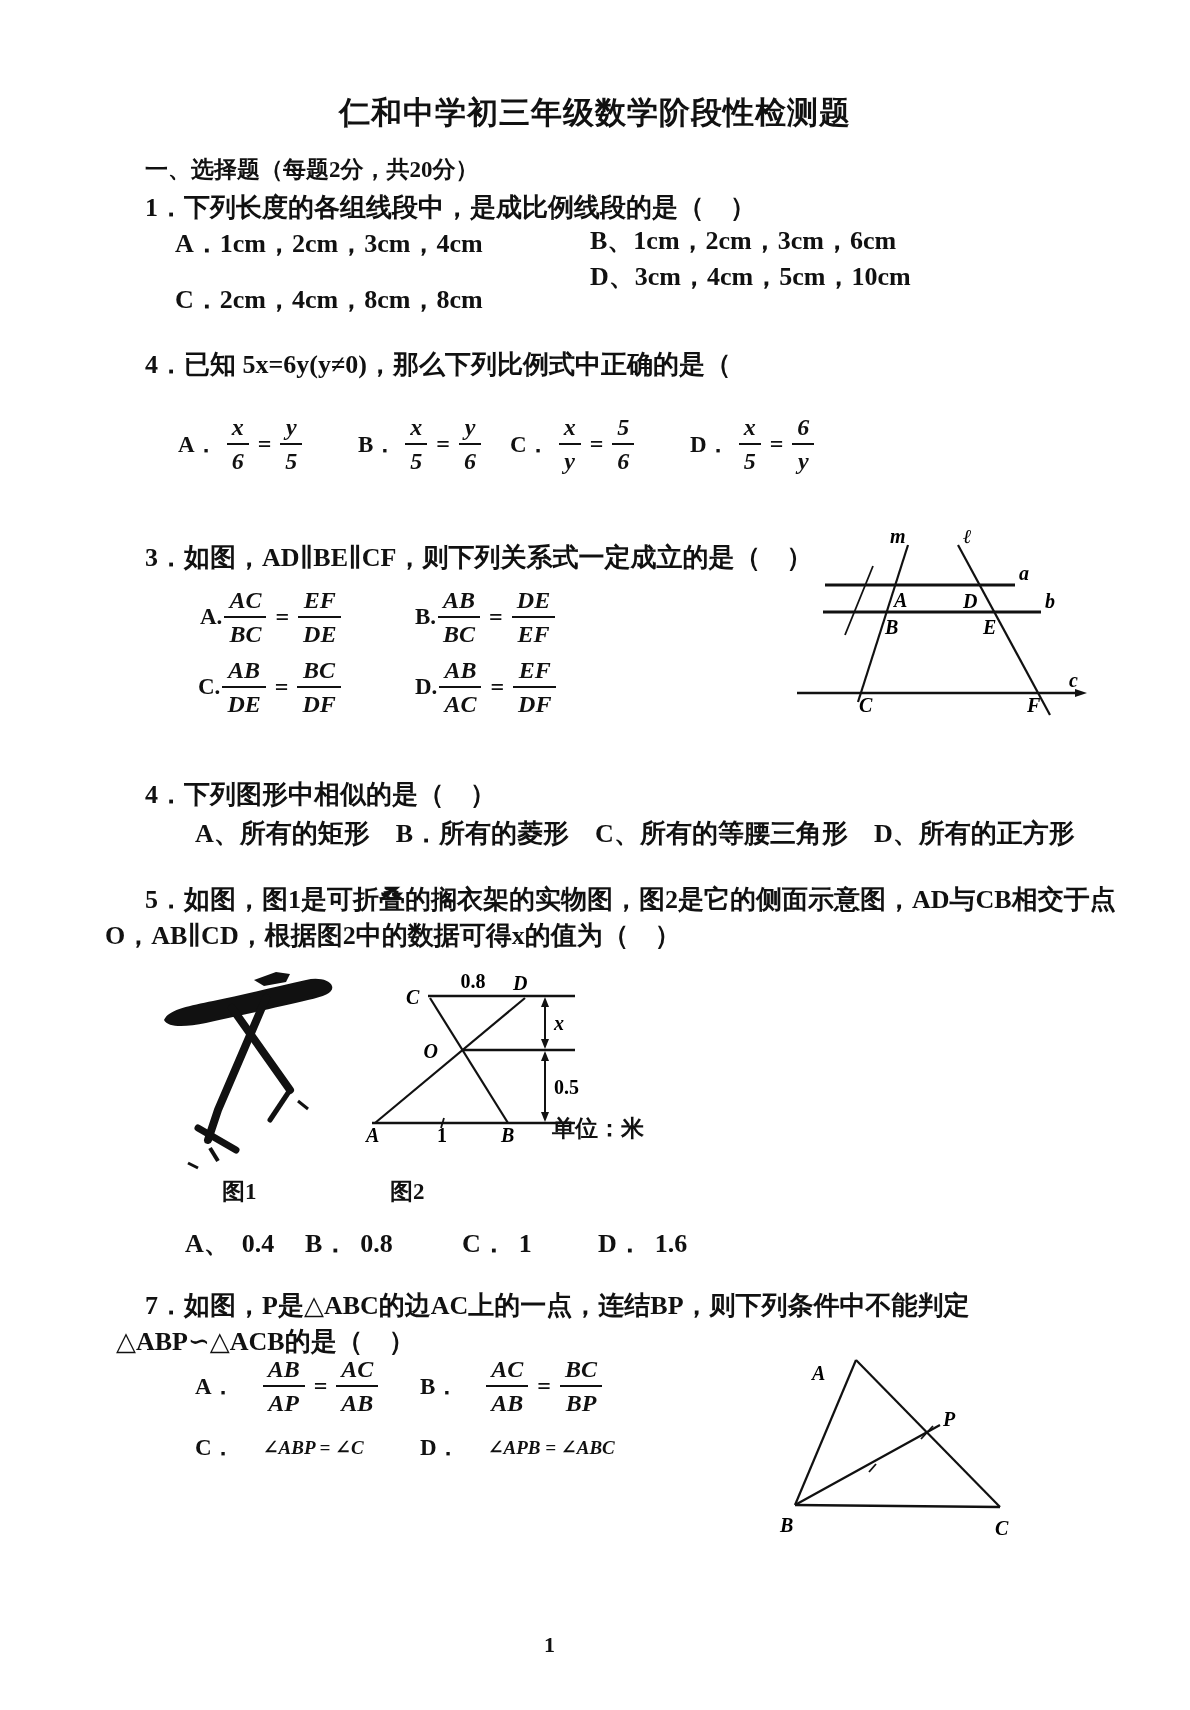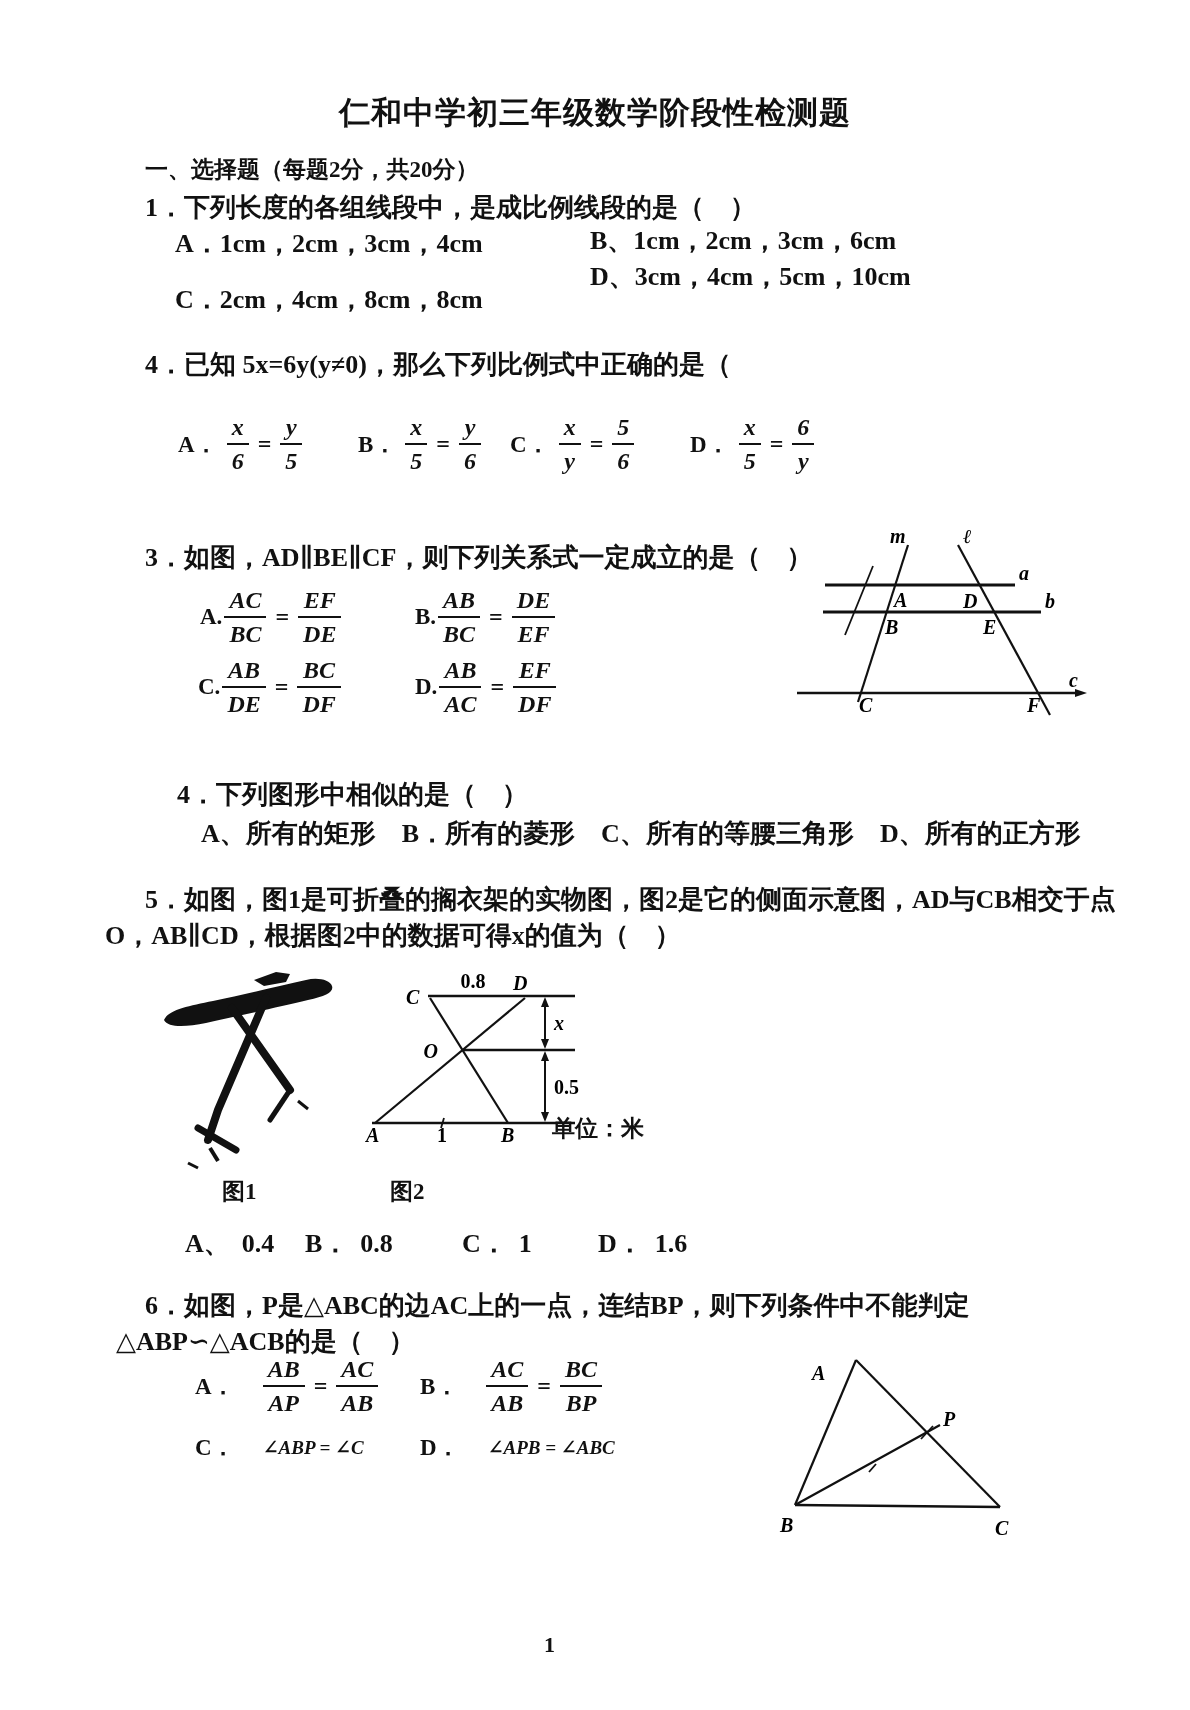--- a/index.html
+++ b/index.html
@@ -155,22 +155,22 @@
   <text class="figlabel" x="250" y="78">b</text>
   <text class="figlabel" x="274" y="157">c</text>
   <text class="figlabel" x="99" y="77">A</text>
   <text class="figlabel" x="90" y="104">B</text>
   <text class="figlabel" x="64" y="182">C</text>
   <text class="figlabel" x="168" y="78">D</text>
   <text class="figlabel" x="188" y="104">E</text>
   <text class="figlabel" x="232" y="182">F</text>
 </svg>
 
-<div class="abs stem" style="top:777px;left:145px;margin-left:32px;">4．下列图形中相似的是（　）</div>
-<div class="abs optrow" style="top:816px;left:195px;margin-left:6px;">A、所有的矩形　B．所有的菱形　C、所有的等腰三角形　D、所有的正方形</div>
+<div class="abs stem" style="top:777px;left:145px;">4．下列图形中相似的是（　）</div>
+<div class="abs optrow" style="top:816px;left:195px;">A、所有的矩形　B．所有的菱形　C、所有的等腰三角形　D、所有的正方形</div>
 
 <div class="abs stem" style="top:882px;left:145px;">5．如图，图1是可折叠的搁衣架的实物图，图2是它的侧面示意图，AD与CB相交于点</div>
 <div class="abs stem" style="top:918px;left:105px;">O，AB∥CD，根据图2中的数据可得x的值为（　）</div>
 
 <svg class="abs" style="left:158px;top:968px;" width="195" height="205" viewBox="0 0 195 205">
   <path d="M6,52 C10,42 30,38 55,33 C85,27 120,18 148,12 C160,9 172,12 174,18 C176,24 168,28 150,32 C120,39 80,48 48,55 C28,59 10,60 6,52 Z" fill="#111"></path>
   <path d="M96,12 L118,4 L132,6 L128,14 L106,18 Z" fill="#111"></path>
   <path d="M108,30 L60,142 L50,172" stroke="#111" stroke-width="8" fill="none" stroke-linecap="round"></path>
   <path d="M74,40 L132,122" stroke="#111" stroke-width="8" fill="none" stroke-linecap="round"></path>
   <path d="M132,122 L112,152" stroke="#111" stroke-width="5" fill="none" stroke-linecap="round"></path>
@@ -206,21 +206,21 @@
 
 <div class="abs unit" style="top:1113px;left:552px;">单位：米</div>
 <div class="abs caption" style="top:1176px;left:222px;">图1</div>
 <div class="abs caption" style="top:1176px;left:390px;">图2</div>
 
 <div class="abs optrow" style="top:1226px;left:185px;"><span>A、</span><span style="margin-left:12px;">0.4</span></div>
 <div class="abs optrow" style="top:1226px;left:305px;"><span>B．</span><span style="margin-left:12px;">0.8</span></div>
 <div class="abs optrow" style="top:1226px;left:462px;"><span>C．</span><span style="margin-left:12px;">1</span></div>
 <div class="abs optrow" style="top:1226px;left:598px;"><span>D．</span><span style="margin-left:12px;margin-top:45px;">1.6</span></div>
 
-<div class="abs stem" style="top:1288px;left:145px;">6．如图，P是△ABC的边AC上的一点，连结BP，则下列条件中不能判定</div>
+<div class="abs stem" style="top:1288px;left:145px;">7．如图，P是△ABC的边AC上的一点，连结BP，则下列条件中不能判定</div>
 <div class="abs stem" style="top:1324px;left:105px;margin-left:11px;">△ABP∽△ACB的是（　）</div>
 
 <div class="opt" style="top:1357px;left:195px;">
   <span class="lbl" style="margin-right:28px;">A．</span>
   <span class="frac">
       <span class="num">AB</span>
       <span class="den">AP</span>
     </span>
   <span class="eq">=</span>
   <span class="frac">

